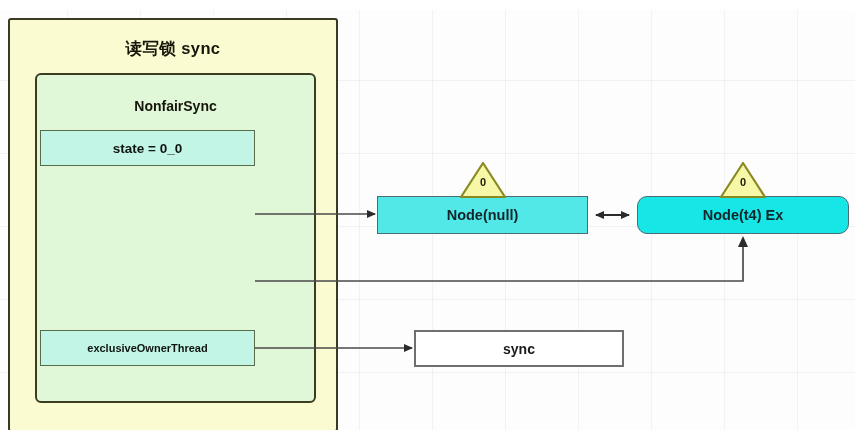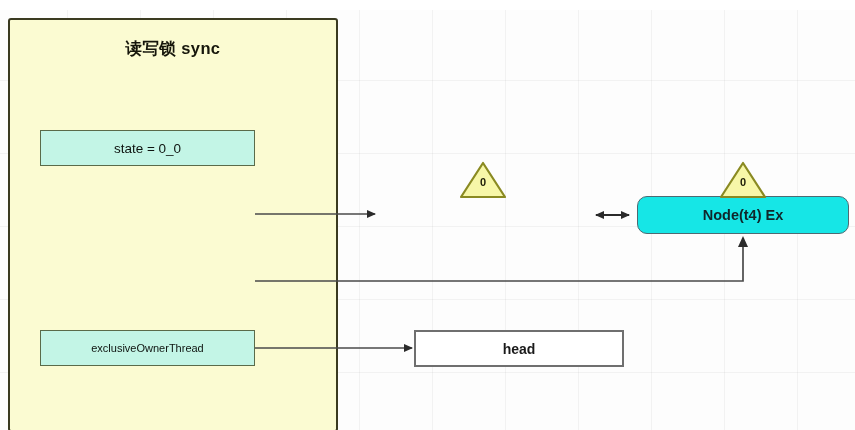--- a/index.html
+++ b/index.html
@@ -75,21 +75,21 @@
     left: 40px;
     width: 215px;
     height: 36px;
     background: #c3f5e6;
     border: 1.6px solid #5a6b4a;
     box-sizing: border-box;
     display: flex;
     align-items: center;
     justify-content: center;
     font-size: 13.5px;
-    font-weight: normal;
+    font-weight: bold;
     color: #0e1410;
   }
   .fb-state { top: 120px; }
   .fb-head  { top: 186px; }
   .fb-tail  { top: 253px; }
   .fb-eot   { top: 320px; }
   .fb-eot .fl { font-size: 11px; }
 
   
   .node-box {
@@ -160,35 +160,41 @@
 </head>
 <body>
 
 <div id="stage">
 
   <div class="grid-bg"></div>
 
   <div class="outer-panel">
     <div class="outer-title">读写锁 sync</div>
 
+    <div class="inner-panel">
+      <div class="inner-title">NonfairSync</div>
+    </div>
   </div>
 
   <div class="field-box fb-state">
     <span class="fl">state = 0_0</span>
   </div>
   <div class="field-box fb-eot">
     <span class="fl">exclusiveOwnerThread</span>
   </div>
 
+  <div class="node-box node-null">
+    <span>Node(null)</span>
+  </div>
   <div class="node-box node-t4">
     <span>Node(t4) Ex</span>
   </div>
 
   <div class="null-box">
-    <span>head</span>
+    <span>sync</span>
   </div>
 
   <div class="ws-tri tri-a">
     <svg width="50" height="40" viewBox="0 0 50 40">
       <polygon points="25,3 47,37 3,37" fill="#f7f7a8" stroke="#8a8a22" stroke-width="2.2" stroke-linejoin="round"></polygon>
     </svg>
     <div class="lbl">0</div>
   </div>
   <div class="ws-tri tri-b">
     <svg width="50" height="40" viewBox="0 0 50 40">

